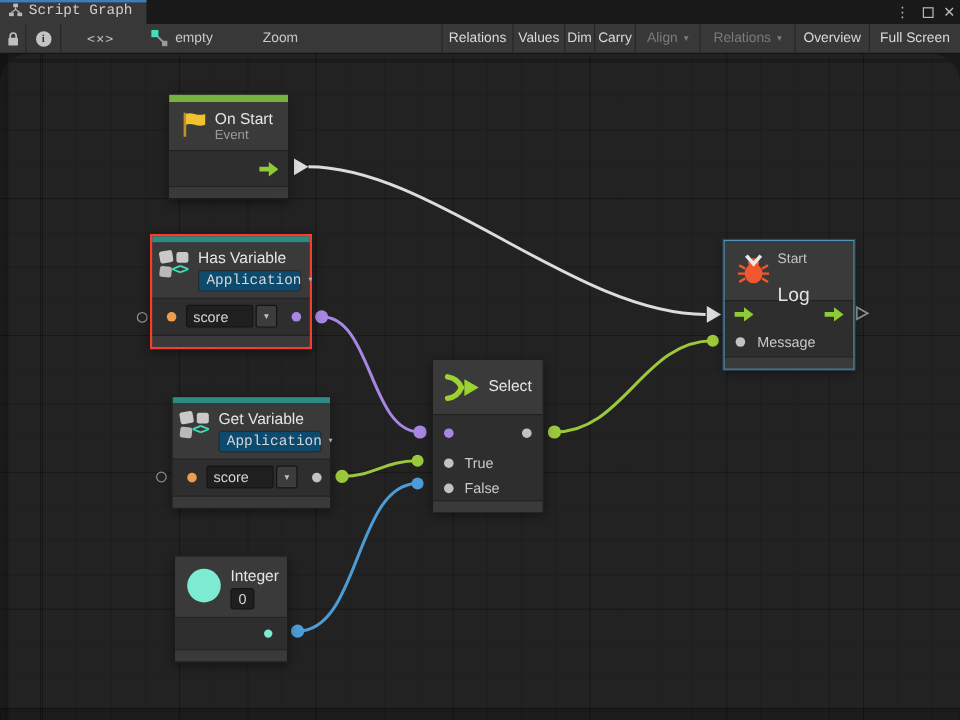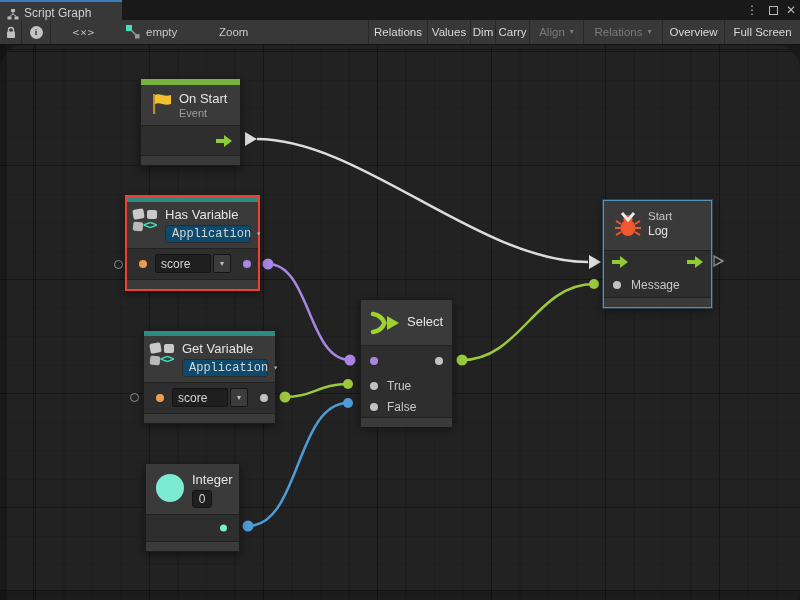--- a/index.html
+++ b/index.html
@@ -1,21 +1,21 @@
 <!DOCTYPE html>
 <html><head>
 <meta charset="utf-8">
 <style>
   html,body{margin:0;padding:0;background:#111;}
   #app{position:relative;width:800px;height:600px;overflow:hidden;background:#191919;
        font-family:"Liberation Sans",sans-serif;-webkit-font-smoothing:antialiased;color:#dadada;}
   
   .titlebar{position:absolute;left:0;top:0;width:800px;height:20px;background:#191919;}
   .tab{position:absolute;left:0;top:0;width:122px;height:20px;background:#383838;
-       border-top:2px solid #3e7cc0;box-sizing:border-box;display:flex;align-items:flex-end;gap:5px;padding-left:7px;}
+       border-top:2px solid #3e7cc0;box-sizing:border-box;display:flex;align-items:flex-start;gap:5px;padding-left:7px;font-family:Liberation Mono, monospace;}
   .tab-title{font-size:12px;color:#cfcfcf;white-space:nowrap;}
   .winctrl{position:absolute;top:0;height:20px;display:flex;align-items:center;color:#b9b9b9;}
   .wc-menu{right:42px;font-size:12px;}
   .wc-max{right:22px;}
   .wc-max .sq{display:block;width:9px;height:9px;border:1.5px solid #b9b9b9;box-sizing:border-box;}
   .wc-close{right:4px;font-size:12px;}
   
   .toolbar{position:absolute;left:0;top:20px;width:800px;height:25px;background:#383838;border-bottom:1px solid #141414;box-sizing:border-box;}
   .tcell{position:absolute;top:0;height:24px;display:flex;align-items:center;justify-content:center;
          border-left:1px solid #272727;box-sizing:border-box;font-size:11.5px;color:#dadada;white-space:nowrap;}
@@ -313,21 +313,21 @@
       <div class="header" style="height:49px;">
         <svg style="position:absolute;left:11px;top:10px;" width="26" height="27" viewBox="0 0 26 27">
           <path d="M6 13 L1 10 M6 17 L0 17 M6 21 L1 24 M20 13 L25 10 M20 17 L26 17 M20 21 L25 24" fill="none" stroke-width="2" stroke="#f2582f"></path>
           <g fill="#f2582f">
             <circle cx="13" cy="8.5" r="4.5"></circle>
             <ellipse cx="13" cy="17" rx="7.5" ry="8"></ellipse>
           </g>
           <path d="M7 2 L13 9 L19 2" fill="none" stroke="#e8e8e8" stroke-width="3"></path>
         </svg>
         <span class="nsub" style="left:44px;top:9px;font-size:11.5px;color:#c4c4c4;">Start</span>
-        <span class="ntitle" style="left:44px;top:23px;font-size:12px;">Log</span>
+        <span class="ntitle" style="left:44px;top:37px;font-size:16px;">Log</span>
       </div>
       <div class="rows">
         <div class="row" style="height:22px;">
           <svg class="flow-arrow" style="left:8px;" viewBox="0 0 16 12">
             <path d="M0 4 H8 V0 L16 6 L8 12 V8 H0 Z" fill="#8fcb35"></path>
           </svg>
           <svg class="flow-arrow" style="right:8px;" viewBox="0 0 16 12">
             <path d="M0 4 H8 V0 L16 6 L8 12 V8 H0 Z" fill="#8fcb35"></path>
           </svg>
         </div>

